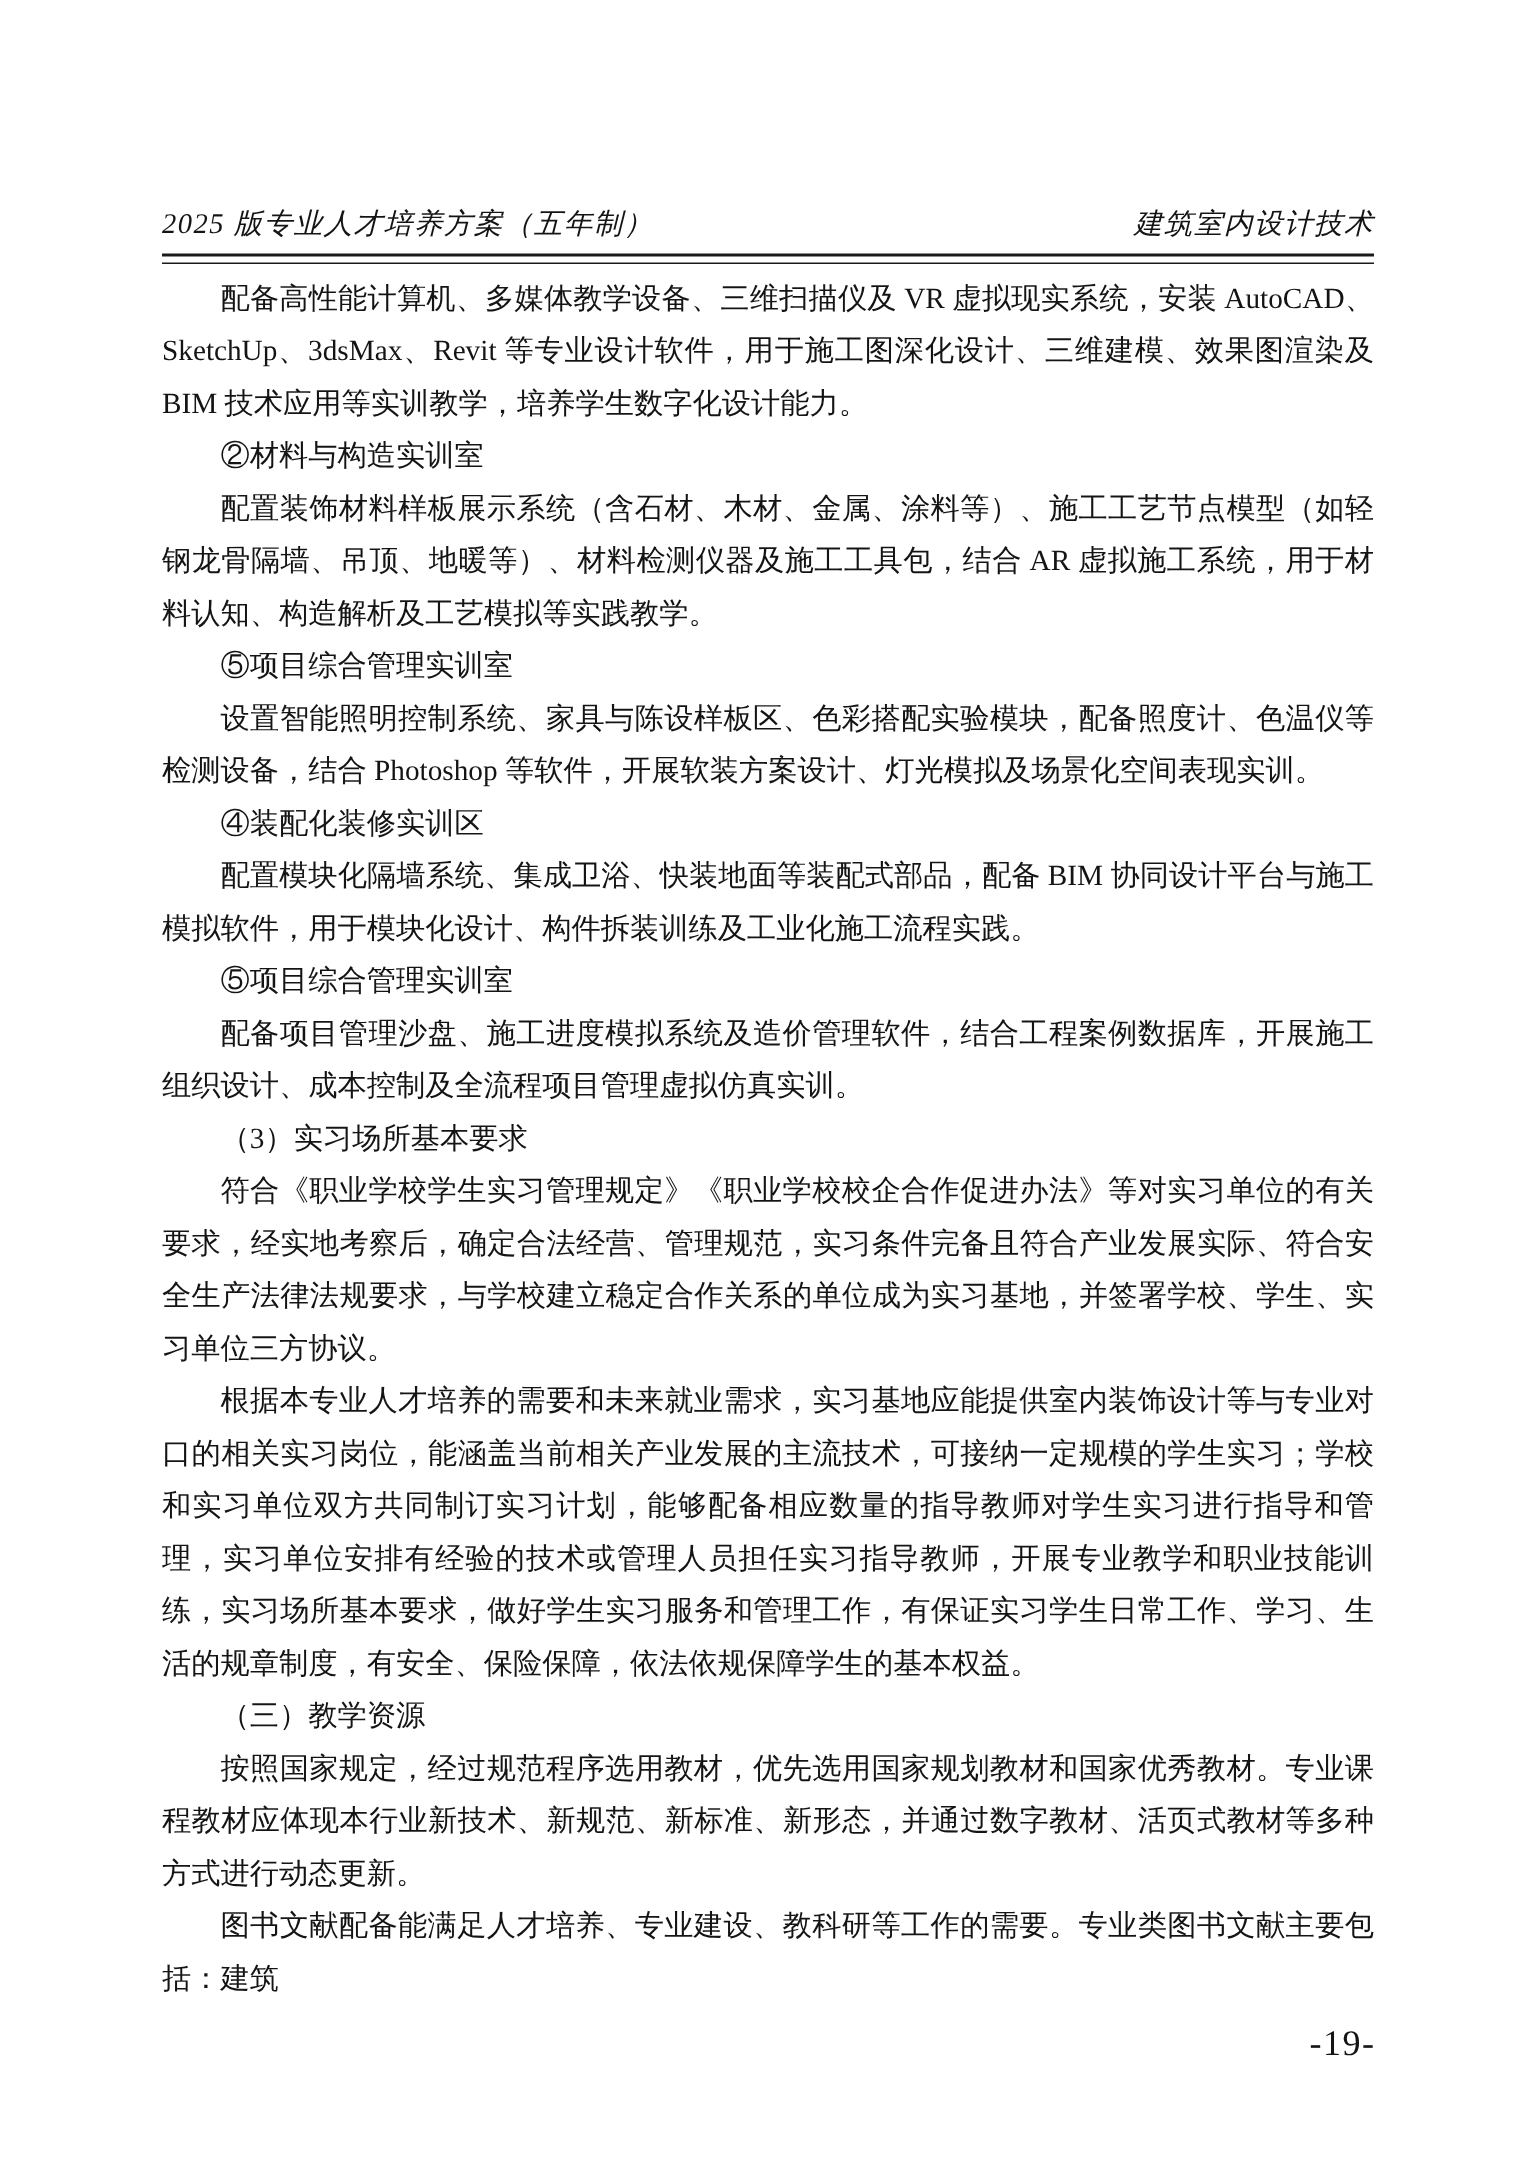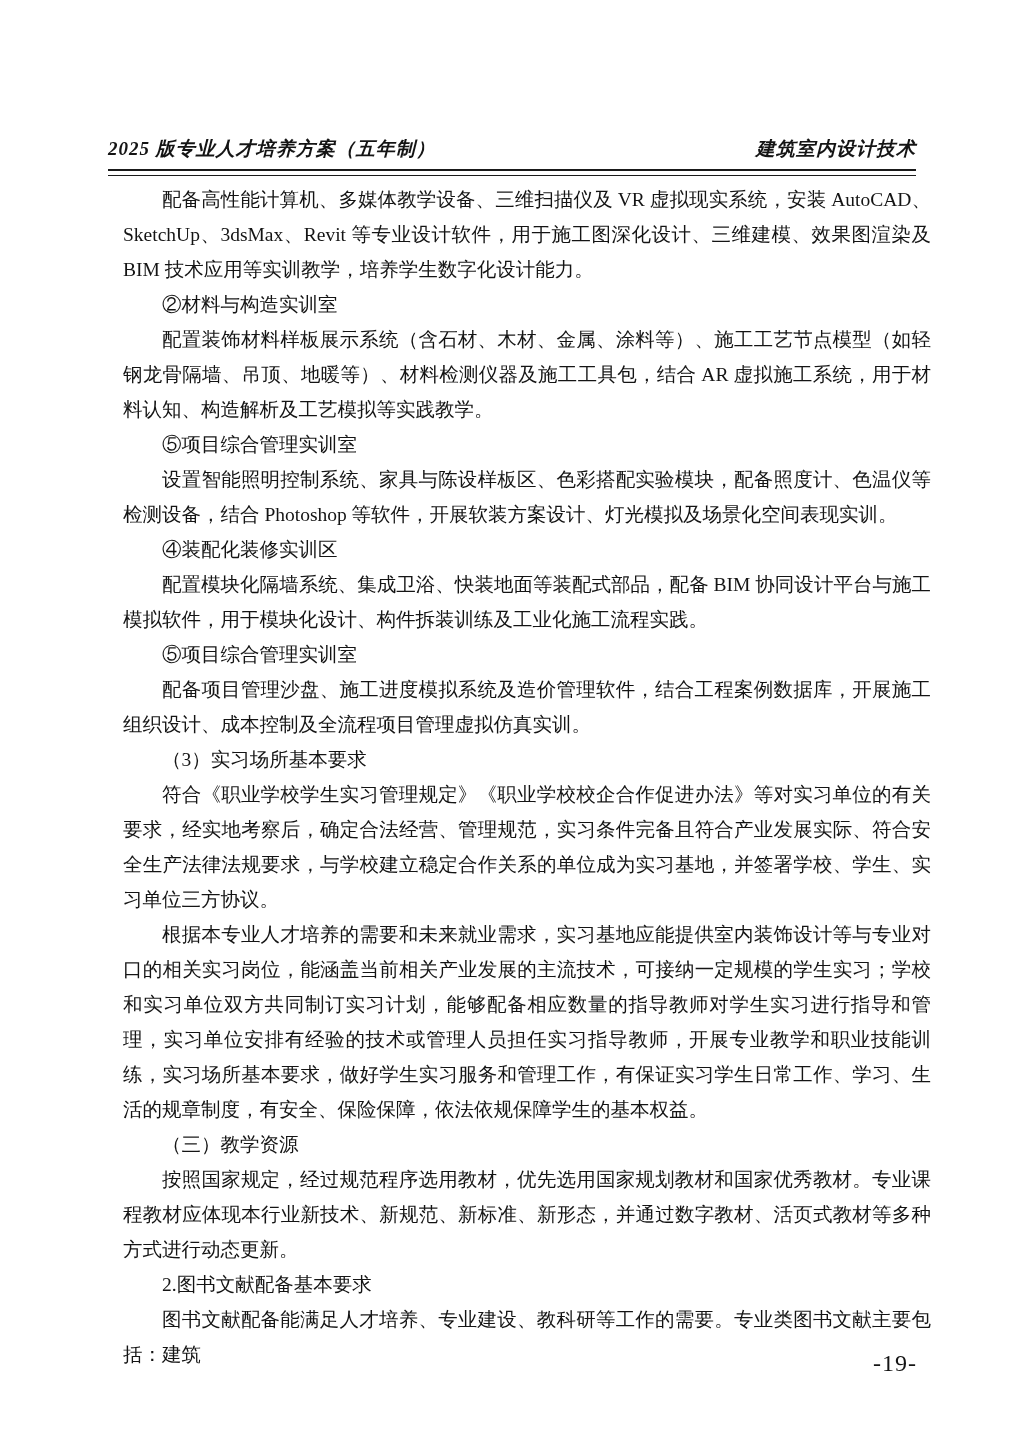--- a/index.html
+++ b/index.html
@@ -24,38 +24,38 @@
   }
   .running-header {
     position: absolute;
     top: 136px;
     left: 0;
     width: 100%;
     display: flex;
     justify-content: space-between;
     align-items: baseline;
     font-size: 19px;
-    font-weight: bold;
+    font-weight: normal;
     font-style: italic;
     letter-spacing: 1px;
     white-space: nowrap;
   }
   .header-rule {
     position: absolute;
     top: 169px;
     left: 0;
     width: 100%;
     height: 4px;
     border-top: 2.5px solid #1a1a1a;
     border-bottom: 1.5px solid #1a1a1a;
   }
   .content {
     position: absolute;
     top: 182px;
-    left: 15px;
+    left: 0;
     width: 100%;
     font-size: 19.5px;
     line-height: 35px;
     text-align: justify;
   }
   .content p {
     margin: 0;
     padding: 0;
     text-indent: 2em;
   }
@@ -89,19 +89,18 @@
     <p>设置智能照明控制系统、家具与陈设样板区、色彩搭配实验模块，配备照度计、色温仪等检测设备，结合 Photoshop 等软件，开展软装方案设计、灯光模拟及场景化空间表现实训。</p>
     <p>④装配化装修实训区</p>
     <p>配置模块化隔墙系统、集成卫浴、快装地面等装配式部品，配备 BIM 协同设计平台与施工模拟软件，用于模块化设计、构件拆装训练及工业化施工流程实践。</p>
     <p>⑤项目综合管理实训室</p>
     <p>配备项目管理沙盘、施工进度模拟系统及造价管理软件，结合工程案例数据库，开展施工组织设计、成本控制及全流程项目管理虚拟仿真实训。</p>
     <p>（3）实习场所基本要求</p>
     <p>符合《职业学校学生实习管理规定》《职业学校校企合作促进办法》等对实习单位的有关要求，经实地考察后，确定合法经营、管理规范，实习条件完备且符合产业发展实际、符合安全生产法律法规要求，与学校建立稳定合作关系的单位成为实习基地，并签署学校、学生、实习单位三方协议。</p>
     <p>根据本专业人才培养的需要和未来就业需求，实习基地应能提供室内装饰设计等与专业对口的相关实习岗位，能涵盖当前相关产业发展的主流技术，可接纳一定规模的学生实习；学校和实习单位双方共同制订实习计划，能够配备相应数量的指导教师对学生实习进行指导和管理，实习单位安排有经验的技术或管理人员担任实习指导教师，开展专业教学和职业技能训练，实习场所基本要求，做好学生实习服务和管理工作，有保证实习学生日常工作、学习、生活的规章制度，有安全、保险保障，依法依规保障学生的基本权益。</p>
     <p>（三）教学资源</p>
     <p>按照国家规定，经过规范程序选用教材，优先选用国家规划教材和国家优秀教材。专业课程教材应体现本行业新技术、新规范、新标准、新形态，并通过数字教材、活页式教材等多种方式进行动态更新。</p>
-    <p>2.图书文献配备基本要求</p>
     <p>图书文献配备能满足人才培养、专业建设、教科研等工作的需要。专业类图书文献主要包括：建筑</p>
   </div>
 
   <div class="page-number">-19-</div>
 
 </div>
 
 </body></html>

